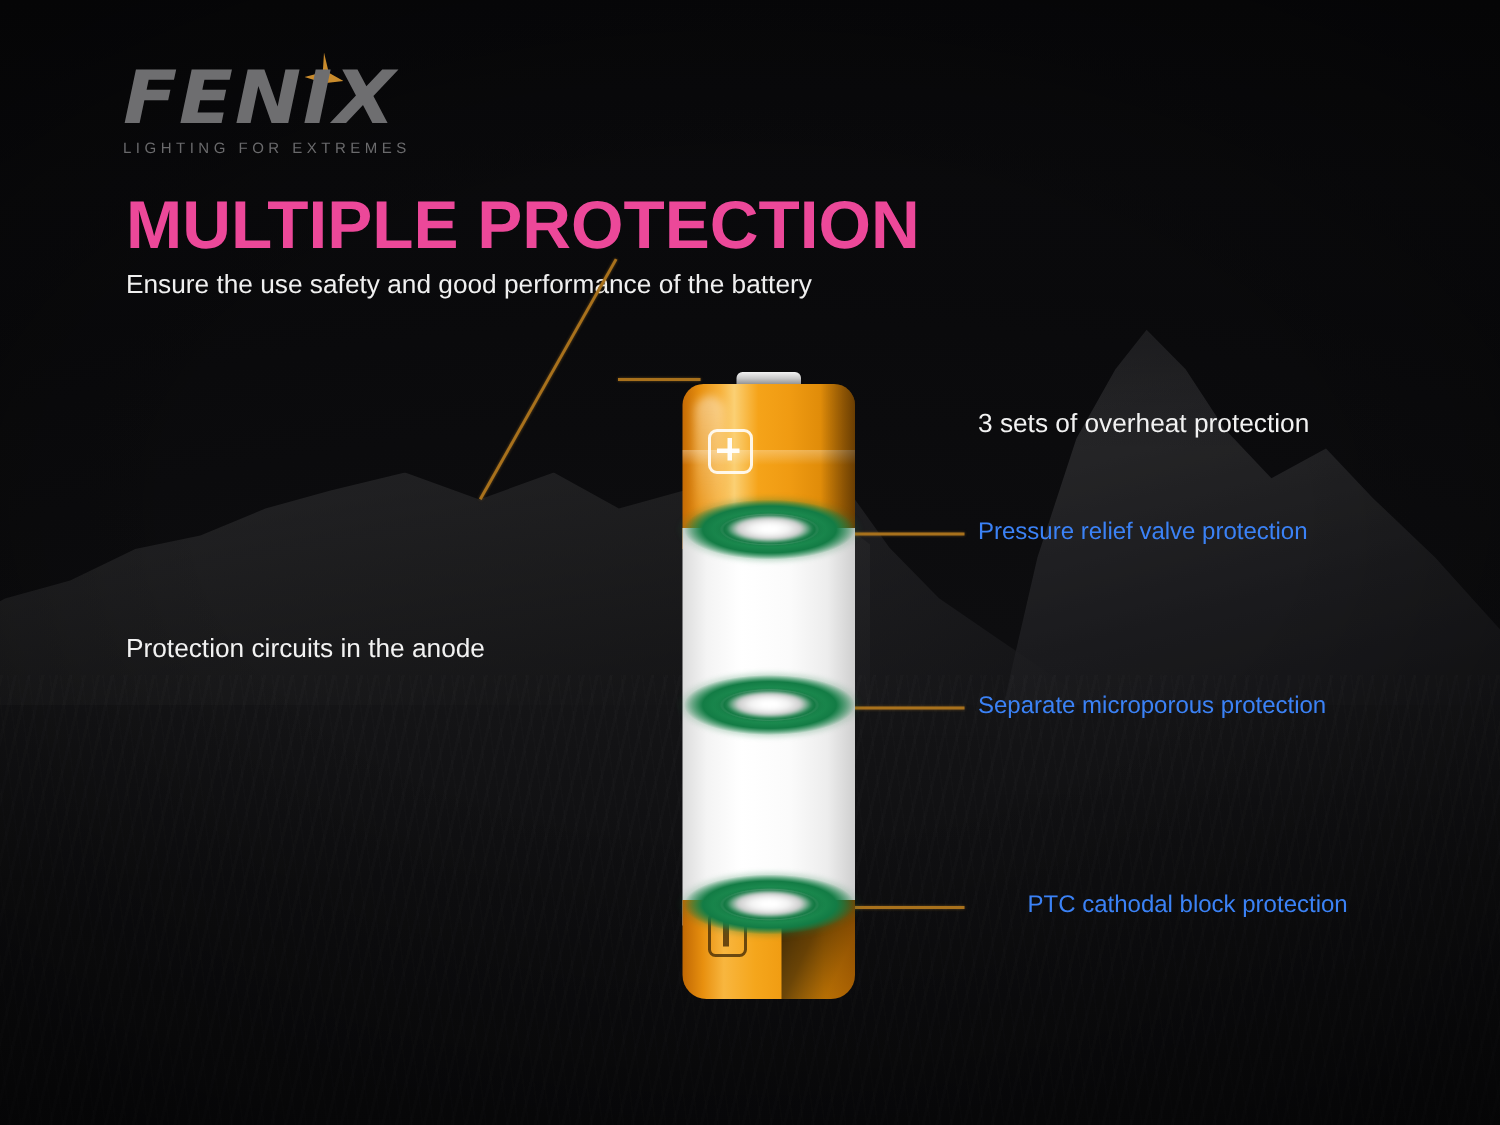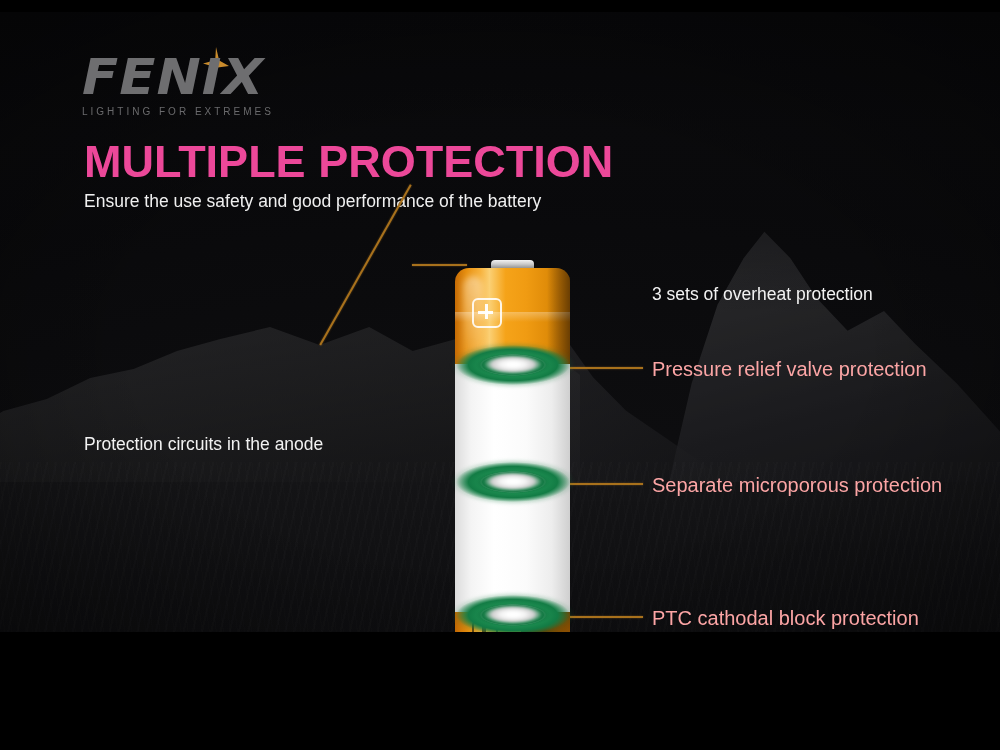--- a/index.html
+++ b/index.html
@@ -1,20 +1,20 @@
 <!DOCTYPE html>
 <html><head>
 <meta charset="utf-8">
 <style>
   html,body{margin:0;padding:0;background:#000;}
   body{width:1000px;height:750px;overflow:hidden;
        font-family:"Liberation Sans","DejaVu Sans",sans-serif;}
 
-  #stage{position:relative;width:1000px;height:620px;overflow:hidden;
-         background:#0c0c0e;margin-top:12px;}
+  #stage{position:relative;width:1000px;height:750px;overflow:hidden;
+         background:#0c0c0e;}
 
   
   .bg-layer{position:absolute;left:0;top:0;width:1000px;height:750px;}
 
   .bg-sky{background:
       radial-gradient(120% 80% at 50% 100%, #1c1c1f 0%, #0e0e10 45%, #09090b 100%);}
 
   
   .peak-right{
     position:absolute;left:520px;top:200px;width:520px;height:330px;
@@ -130,21 +130,21 @@
       background:radial-gradient(closest-side,#ffffff 18%,#f2f2f2 44%,#cfcfcf 72%,rgba(200,200,200,0) 100%);
       filter:blur(1px);}
 
   
   .ln{position:absolute;background:#a8711c;height:1.6px;}
   .ln-glow{box-shadow:0 0 2px rgba(190,130,40,.5);}
 
   
   .lbl{position:absolute;white-space:nowrap;font-family:"Liberation Sans",sans-serif;}
   .lbl-bold{font-weight:normal;font-size:17.5px;color:#f2f2f2;}
-  .lbl-reg{font-size:20px;color:#fca5a5;text-align:center;}
+  .lbl-reg{font-size:16px;color:#3b82f6;text-align:center;}
   .left-list{position:absolute;right:648px;text-align:right;}
   .left-list div{font-size:15.5px;color:#dedede;margin-bottom:11px;white-space:nowrap;
     font-family:"Liberation Sans",sans-serif;}
 </style>
 </head>
 <body>
 
 <div id="stage">
 
   <div class="bg-layer bg-sky"></div>
@@ -208,18 +208,18 @@
         <div class="r r2"></div>
         <div class="r r3"></div>
       <div class="r r4"></div>
         <div class="r r5"></div>
     </div>
   </div>
 
   <div class="lbl lbl-bold" style="left:652px;top:272px;">3 sets of overheat protection</div>
   <div class="lbl lbl-reg" style="left:652px;top:346px;">Pressure relief valve protection</div>
   <div class="lbl lbl-reg" style="left:652px;top:462px;">Separate microporous protection</div>
-  <div class="lbl lbl-reg" style="left:652px;top:595px;">PTC cathodal block protection</div>
+  <div class="lbl lbl-reg" style="left:685px;top:595px;">PTC cathodal block protection</div>
 
   <div class="lbl lbl-bold" style="left:84px;top:422px;">Protection circuits in the anode</div>
 
 
 </div>
 
 </body></html>

